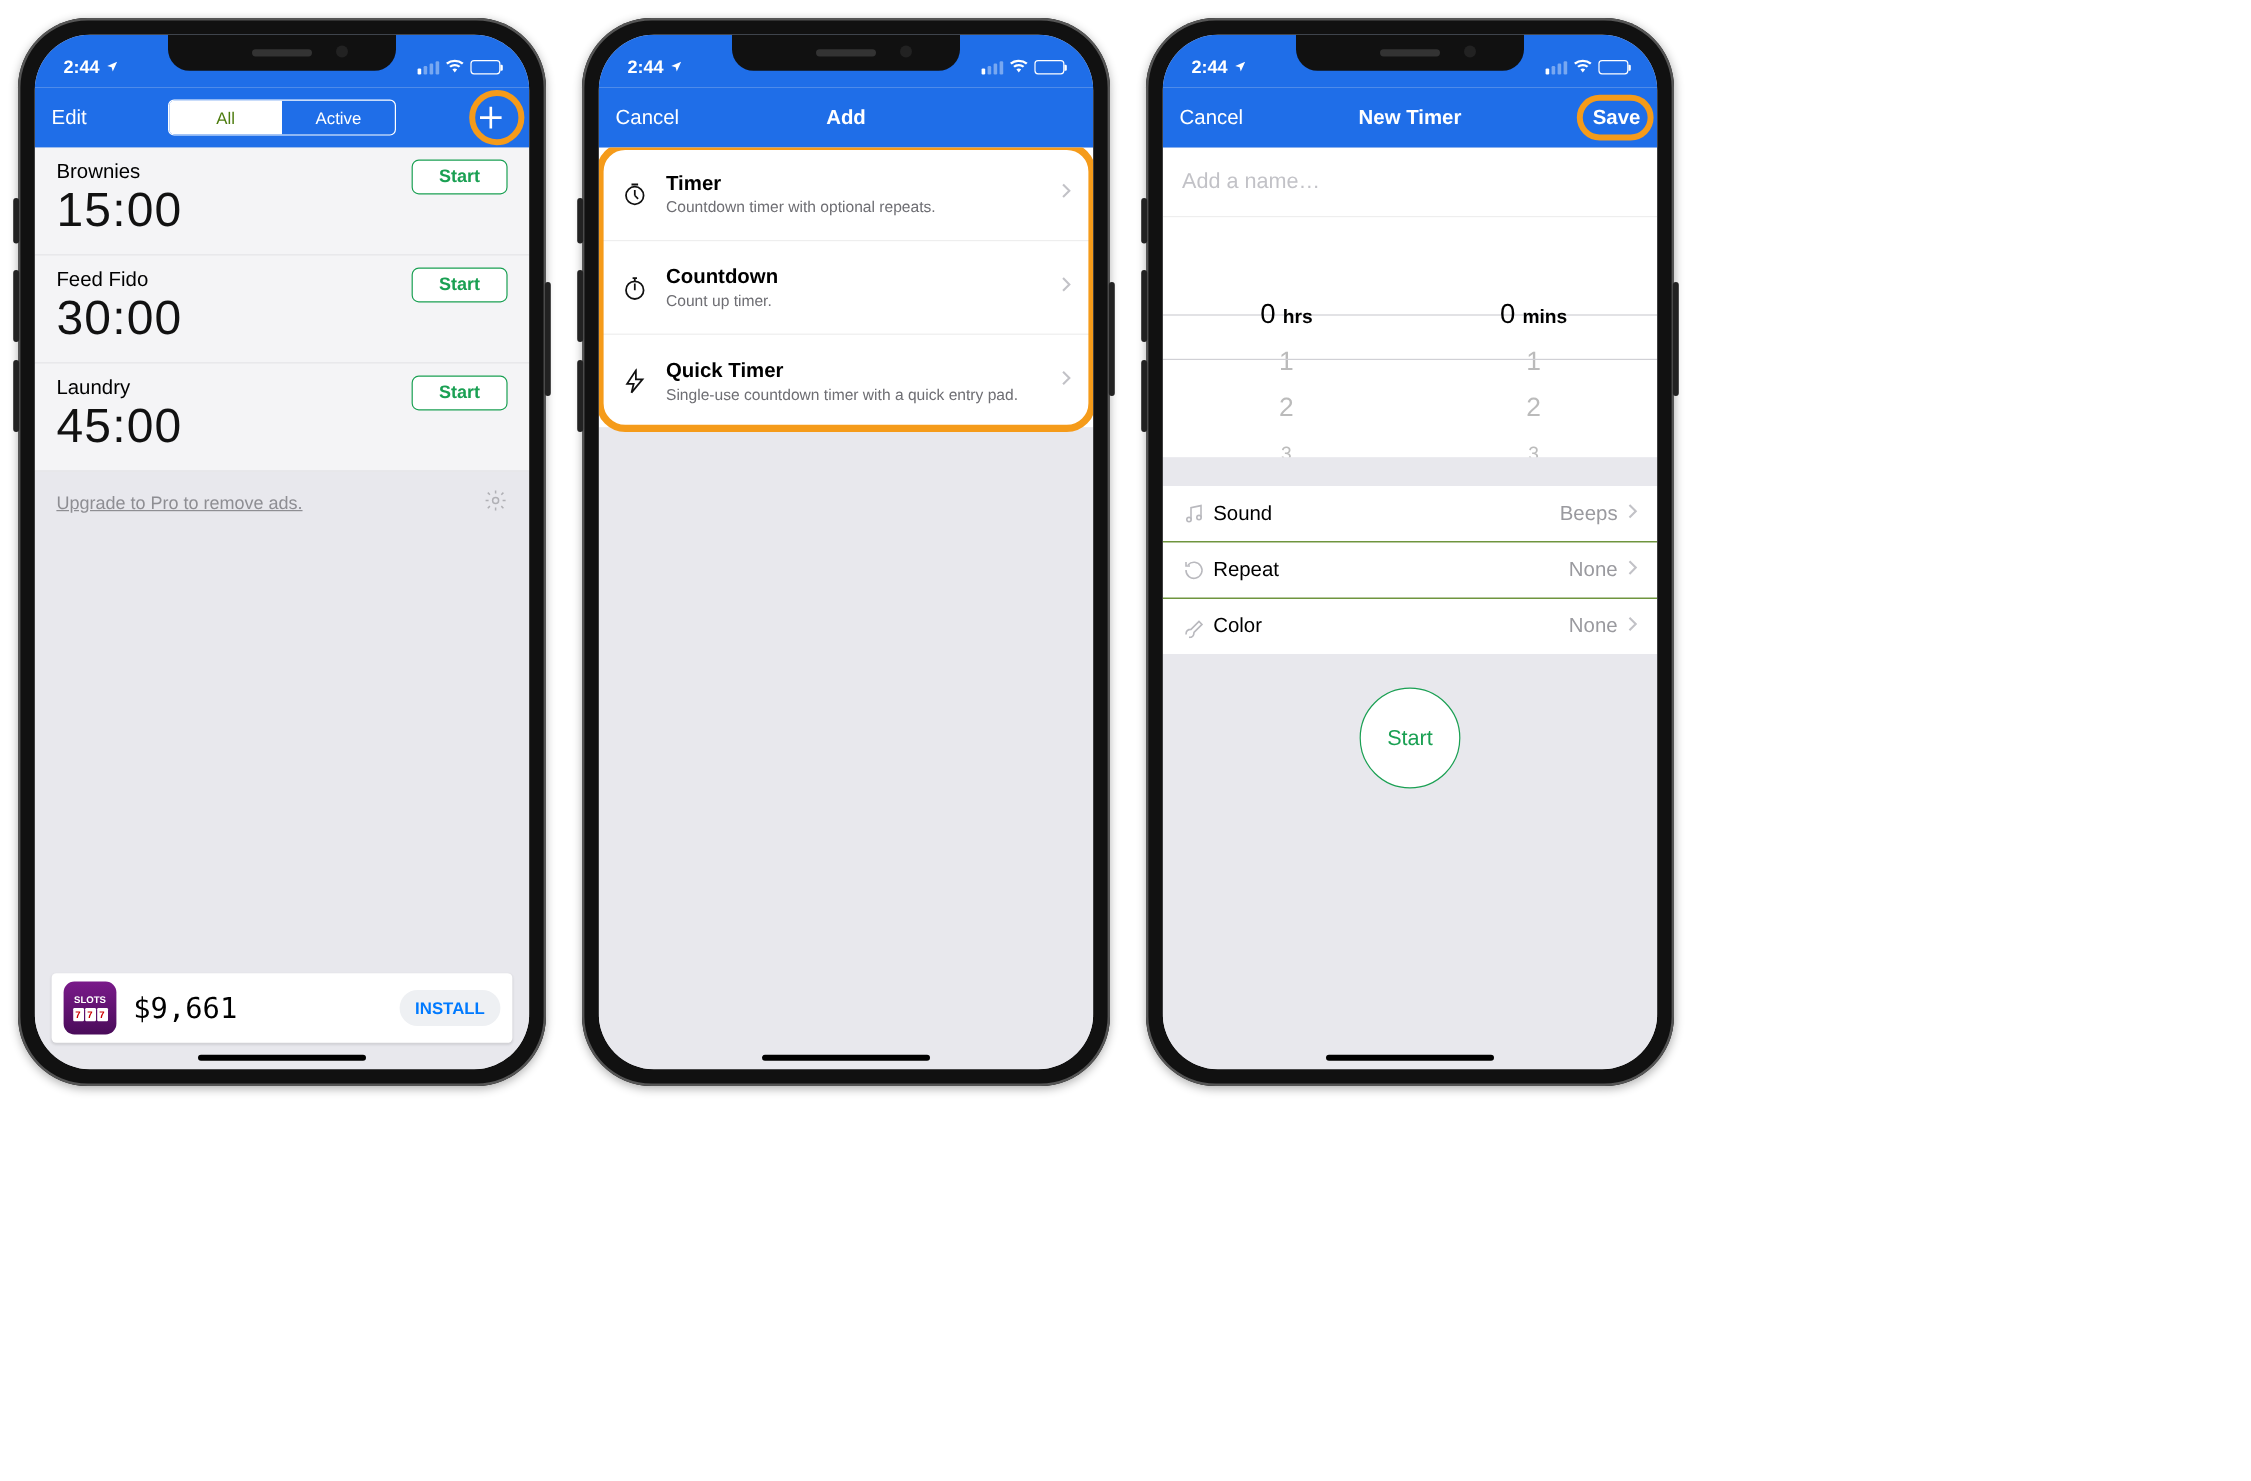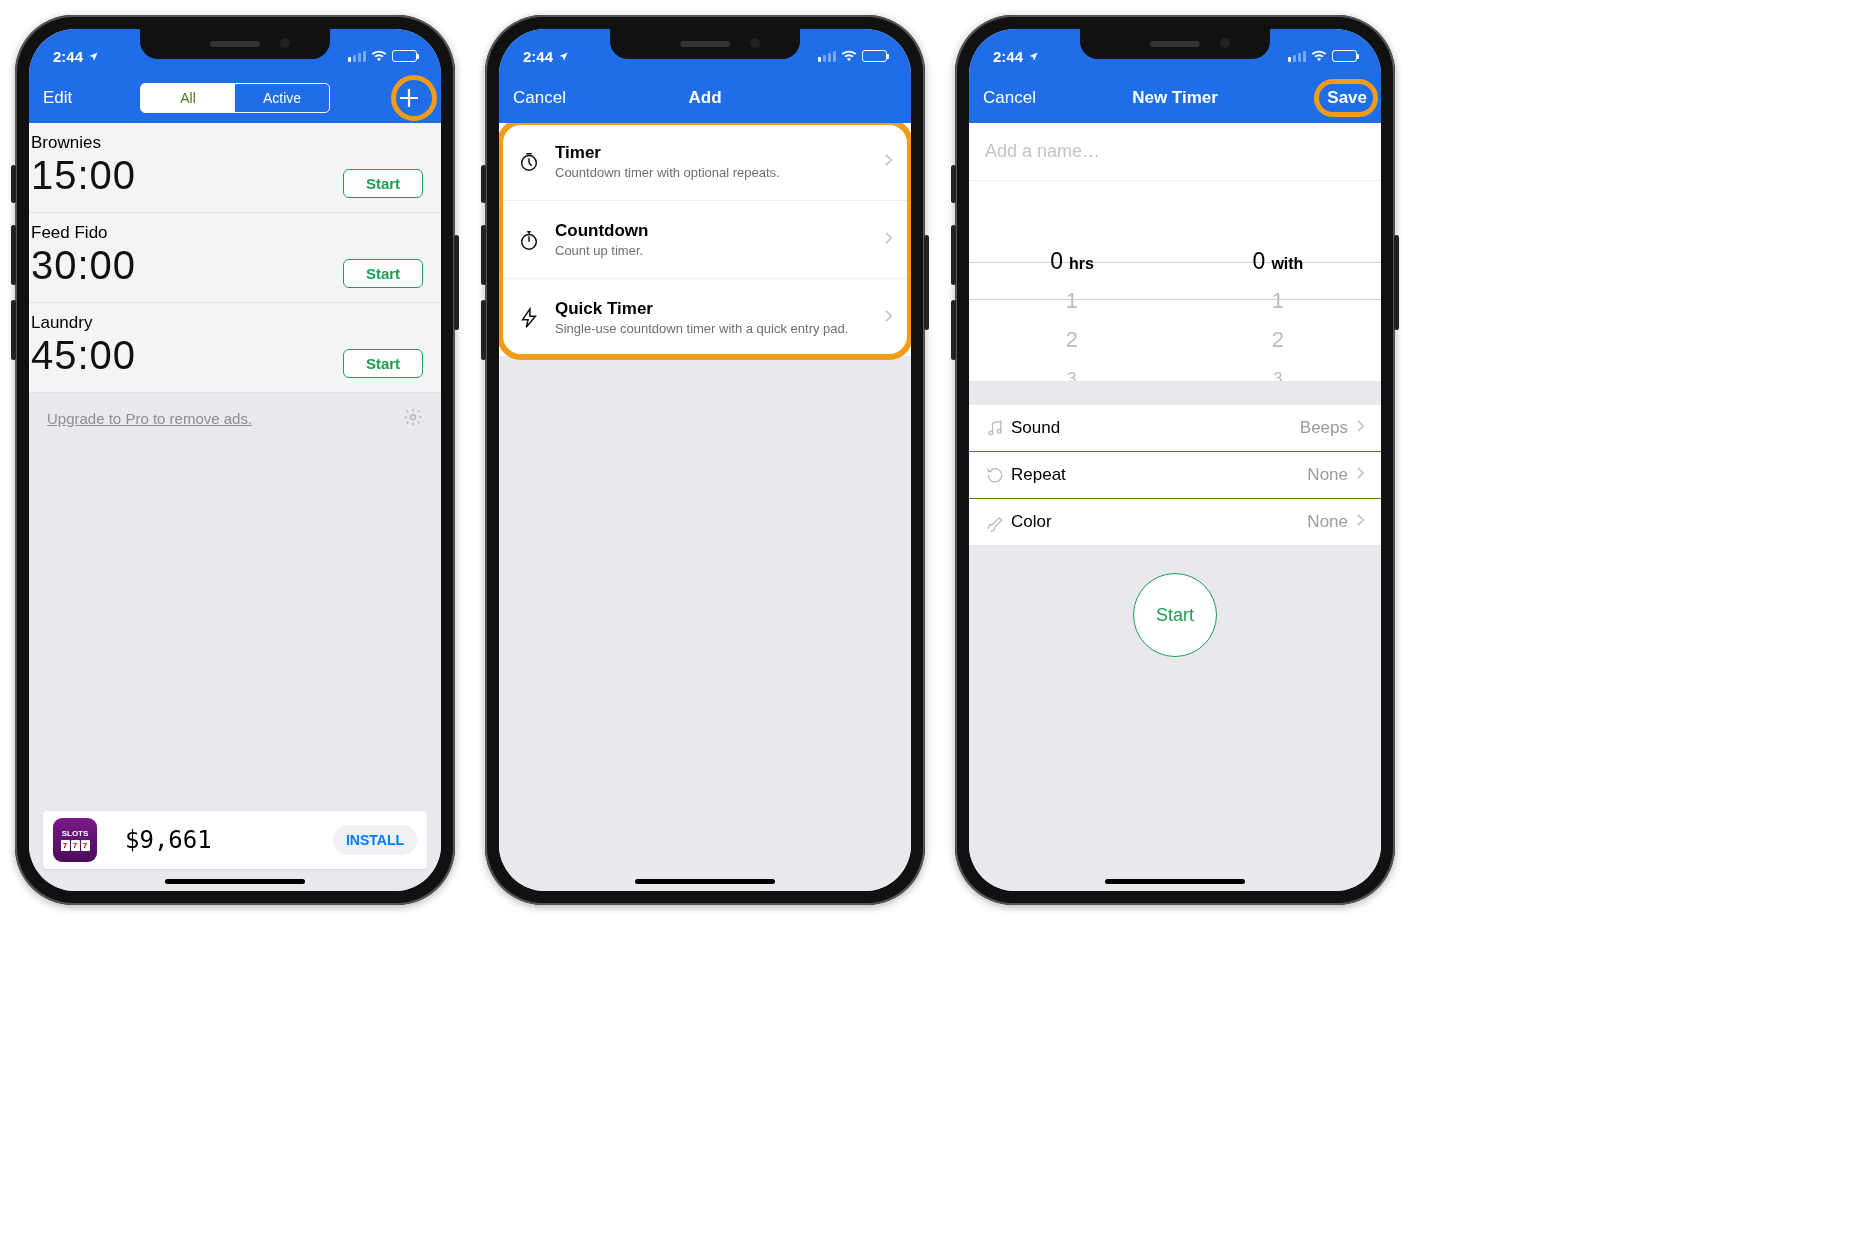--- a/index.html
+++ b/index.html
@@ -113,42 +113,42 @@
   .highlight-pill {
     position:absolute; border:5px solid #f59b1a; border-radius:22px; pointer-events:none; z-index:9;
   }
 
   
   .content { flex:1; overflow:hidden; position:relative; display:flex; flex-direction:column; }
 
   
   .timer-list { background:#f4f4f6; }
   .timer-row {
-    background:#f4f4f6; padding:10px 18px 14px 2px;
-    display:flex; justify-content:space-between; align-items:flex-end;
+    background:#f4f4f6; padding:10px 18px 14px 18px;
+    display:flex; justify-content:space-between; align-items:flex-start;
     border-bottom:1px solid #e0e0e3;
   }
   .timer-row .info { display:flex; flex-direction:column; }
   .timer-row .name { font-size:17px; color:#000; }
   .timer-row .time { font-size:40px; font-weight:300; color:#111; letter-spacing:1px; }
   .start-btn {
     border:1.5px solid #1aa053; color:#1aa053; background:#fff;
     border-radius:6px; padding:5px 0; width:80px; text-align:center;
     font-size:15px; font-weight:600;
   }
   .upgrade-row {
     padding:14px 18px; display:flex; justify-content:space-between; align-items:center;
     color:#8e8e93; font-size:15px;
   }
   .upgrade-row .txt { text-decoration:underline; }
   .gear-icon svg { width:20px; height:20px; fill:none; stroke:#b0b0b5; stroke-width:1.5; }
 
   .ad-banner {
     margin:0 14px 18px 14px; background:#fff; border-radius:4px;
-    height:58px; display:flex; align-items:center; gap:28px; padding:0 10px;
+    height:58px; display:flex; align-items:center; gap:14px; padding:0 10px;
     box-shadow:0 1px 2px rgba(0,0,0,.1);
     position:absolute; bottom:4px; left:0; right:0;
   }
   .ad-icon {
     width:44px; height:44px; border-radius:9px;
     background:linear-gradient(#7a1a8a,#4a0c5a);
     display:flex; flex-direction:column; align-items:center; justify-content:center;
     color:#fff; font-size:8px; font-weight:700;
   }
   .ad-icon .slots-row { display:flex; gap:1px; margin-top:2px; }
@@ -461,21 +461,21 @@
           <div class="opt" style="font-size:16px;">3</div>
         </div>
 
 
         <div class="col">
           <div class="opt"></div>
           <div class="opt"></div>
           <div class="opt sel">
               <span class="label-wrap">
                 <span>0</span>
-                <span class="unit-txt">with</span>
+                <span class="unit-txt">mins</span>
               </span>
             </div>
           <div class="opt">1</div>
           <div class="opt">2</div>
           <div class="opt" style="font-size:16px;">3</div>
         </div>
       </div>
 
       <div class="settings-list">
         <div class="settings-row">

